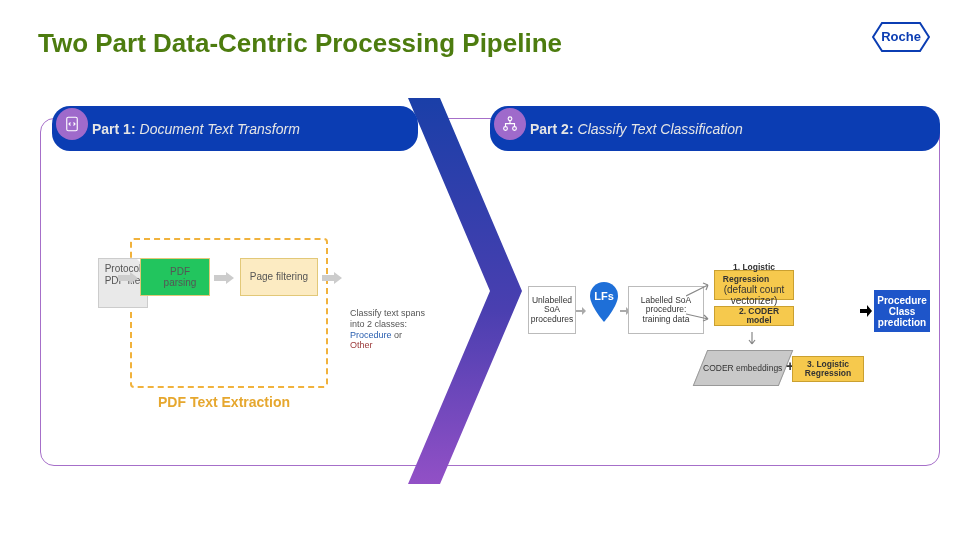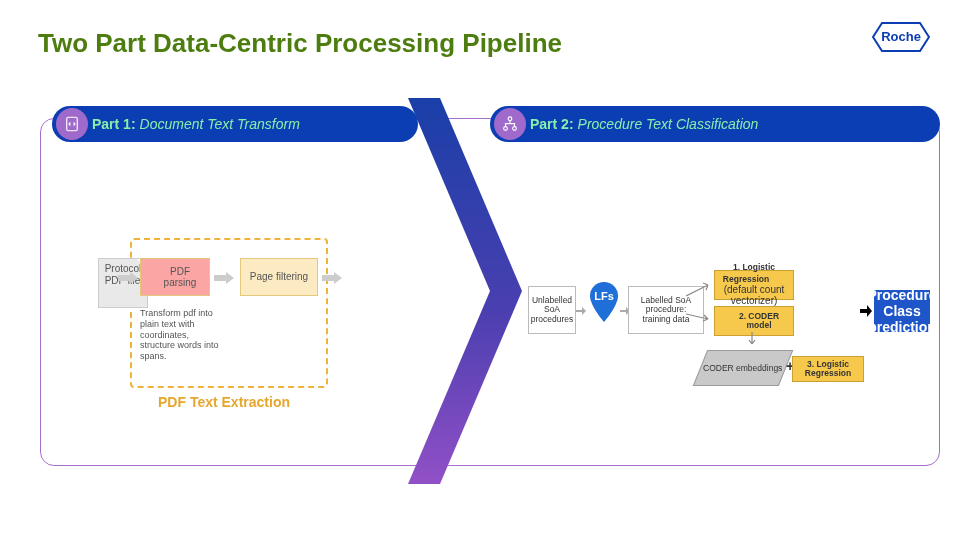--- a/index.html
+++ b/index.html
@@ -20,27 +20,27 @@
     color: #4d7c0f;
   }
   .logo {
     position: absolute;
     top: 22px;
     right: 30px;
   }
   .logo svg { display: block; }
   .pill {
     position: absolute;
-    height: 36px;
+    height: 45px;
     border-radius: 18px;
     background: #0b3db3;
     display: flex;
     align-items: center;
     padding-left: 40px;
-    color: #86efac;
+    color: #e5e5e5;
     font-size: 14px;
     z-index: 5;
   }
   .pill .icon-circle {
     position: absolute;
     left: 4px;
     top: 2px;
     width: 32px;
     height: 32px;
     border-radius: 50%;
@@ -97,21 +97,21 @@
   }
   .p1 .protocol {
     top: 10px; left: 0; width: 50px; height: 50px;
     background: #e9e9e9; border: 1px solid #ccc;
     font-size: 10px; color:#555; text-align:left; padding:4px 6px; align-items:flex-start;margin-left:48px;
   }
   .p1 .protocol::after {
     content:""; position:absolute; right:0; top:0; width:0;height:0;
     border-top:10px solid #fff; border-left:10px solid transparent;
   }
-  .p1 .pdfparse { top: 10px; left: 90px; width: 70px; height: 38px; background:#fca5a5; border-color:#e2c878;padding-left:12px;}
+  .p1 .pdfparse { top: 10px; left: 90px; width: 70px; height: 38px; background:#22c55e; border-color:#e2c878;padding-left:12px;}
   .p1 .pagefilt { top: 10px; left: 190px; width: 78px; height: 38px; background:#fcebc2; border-color:#e2c878;}
   .p1 .tableproc { top: 4px; left: 300px; width: 78px; height: 50px; background:#c4e0c4; border-color:#8abf8a;}
   .p1 .arrow { position:absolute; top:24px; width:20px; height:12px; }
   .p1 .arrow svg{width:100%;height:100%;}
   .p1 .a1{left:68px;} .p1 .a2{left:164px;} .p1 .a3{left:272px;}
   .p1 .desc { position:absolute; top:60px; width:80px; font-size:9px; color:#555; line-height:1.2;}
   .p1 .d1{left:90px;} .p1 .d2{left:190px;} .p1 .d3{left:300px;}
   .p1 .d3 .proc{color:#2a5fb0;} .p1 .d3 .oth{color:#9c3a3a;}
   .p1 .dashed {
     position:absolute; top:-10px; left:80px; width:198px; height:150px;
@@ -126,35 +126,35 @@
     position:absolute; top:270px; left:528px; width:410px; height:140px; z-index:2;
     font-size:9px; color:#333;
   }
   .p2 .box { font-size:8.5px; line-height:1.1; }
   .p2 .unlabelled { top:16px; left:0; width:48px; height:48px; background:#fff; border-color:#bbb;}
   .p2 .lfs {
     position:absolute; top:10px; left:58px; width:36px; height:44px;
   }
   .p2 .labelled { top:16px; left:100px; width:76px; height:48px; background:#fff; border-color:#bbb;}
   .p2 .reg1 { top:0px; left:186px; width:80px; height:30px; background:#f6c94d; border-color:#caa030;}
-  .p2 .coder { top:36px; left:186px; width:80px; height:30px; background:#f6c94d; border-color:#caa030;padding-left:12px;}
+  .p2 .coder { top:36px; left:186px; width:80px; height:20px; background:#f6c94d; border-color:#caa030;padding-left:12px;}
   .p2 .reg2 { top:86px; left:264px; width:72px; height:26px; background:#f6c94d; border-color:#caa030;}
   .p2 .embed {
     position:absolute; top:80px; left:172px; width:86px; height:36px;
     transform: skewX(-22deg);
     background:#c9c9c9; border:1px solid #999;
     display:flex; align-items:center; justify-content:center;
   }
   .p2 .embed span{ transform: skewX(22deg); font-size:8.5px; text-align:center;}
   .p2 .plus{ position:absolute; top:88px; left:258px; font-size:14px; font-weight:700; color:#333;}
   .p2 .out {
     position:absolute; top:20px; left:346px; width:56px; height:42px;
     background:#1e55c9; color:#fff; border:none;
     display:flex; align-items:center; justify-content:center; text-align:center;
-    font-size:14px; padding:2px;
+    font-size:10px; padding:2px;
   }
   .p2 .outarrow{
     position:absolute; top:34px; left:332px; width:12px; height:14px;
   }
   .p2 .sarrow{ position:absolute; }
   .p2 .sarrow svg{display:block;}
   .p2 .sa1{top:36px;left:48px;width:10px;height:10px;}
   .p2 .sa2{top:36px;left:92px;width:10px;height:10px;}
   .p2 .sa3{top:12px;left:158px;width:28px;height:16px;}
   .p2 .sa4{top:42px;left:158px;width:28px;height:14px;}
@@ -188,21 +188,21 @@
 <div id="pill2" class="pill">
   <div class="icon-circle">
     <svg width="18" height="18" viewBox="0 0 24 24">
         <circle cx="12" cy="5" r="2.5" fill="none" stroke="#fff" stroke-width="1.5"></circle>
         <circle cx="6" cy="18" r="2.5" fill="none" stroke="#fff" stroke-width="1.5"></circle>
         <circle cx="18" cy="18" r="2.5" fill="none" stroke="#fff" stroke-width="1.5"></circle>
         <path d="M12 7.5v4M12 11.5H6v4M12 11.5h6v4" stroke="#fff" stroke-width="1.5" fill="none"></path>
       </svg>
   </div>
   <b>Part 2:</b>
-  <i>Procedure Text Classification</i>
+  <i>Classify Text Classification</i>
 </div>
 
 <div class="chevron">
   <svg width="126" height="390" viewBox="0 0 126 390">
     <defs>
       <linearGradient id="g" x1="0" y1="0" x2="0" y2="1">
         <stop offset="0" stop-color="#1a3fa8"></stop>
         <stop offset="0.55" stop-color="#4a3fb0"></stop>
         <stop offset="1" stop-color="#9250c6"></stop>
       </linearGradient>
@@ -218,21 +218,25 @@
         <path d="M0 3h12v-3l8 6-8 6v-3H0z" fill="#ccc"></path>
       </svg></div>
   <div class="box pdfparse">PDF parsing</div>
   <div class="arrow a2"><svg viewBox="0 0 20 12">
         <path d="M0 3h12v-3l8 6-8 6v-3H0z" fill="#ccc"></path>
       </svg></div>
   <div class="box pagefilt">Page filtering</div>
   <div class="arrow a3"><svg viewBox="0 0 20 12">
         <path d="M0 3h12v-3l8 6-8 6v-3H0z" fill="#ccc"></path>
       </svg></div>
-  <div class="desc d1">Transform pdf into plain text with coordinates, structure words into spans.</div>
+  <div class="desc d3">
+    <span>Classify text spans into 2 classes:</span><br>
+    <span class="proc">Procedure</span><span> or </span><br>
+    <span class="oth">Other</span>
+  </div>
   <div class="dashed-label">PDF Text Extraction</div>
 </div>
 
 <div class="p2">
   <div class="box unlabelled">Unlabelled SoA procedures</div>
   <div class="sarrow sa1">
       <svg width="10" height="10">
         <path d="M0 4h6v-3l4 4-4 4v-3H0z" fill="#aaa"></path>
       </svg>
     </div>

